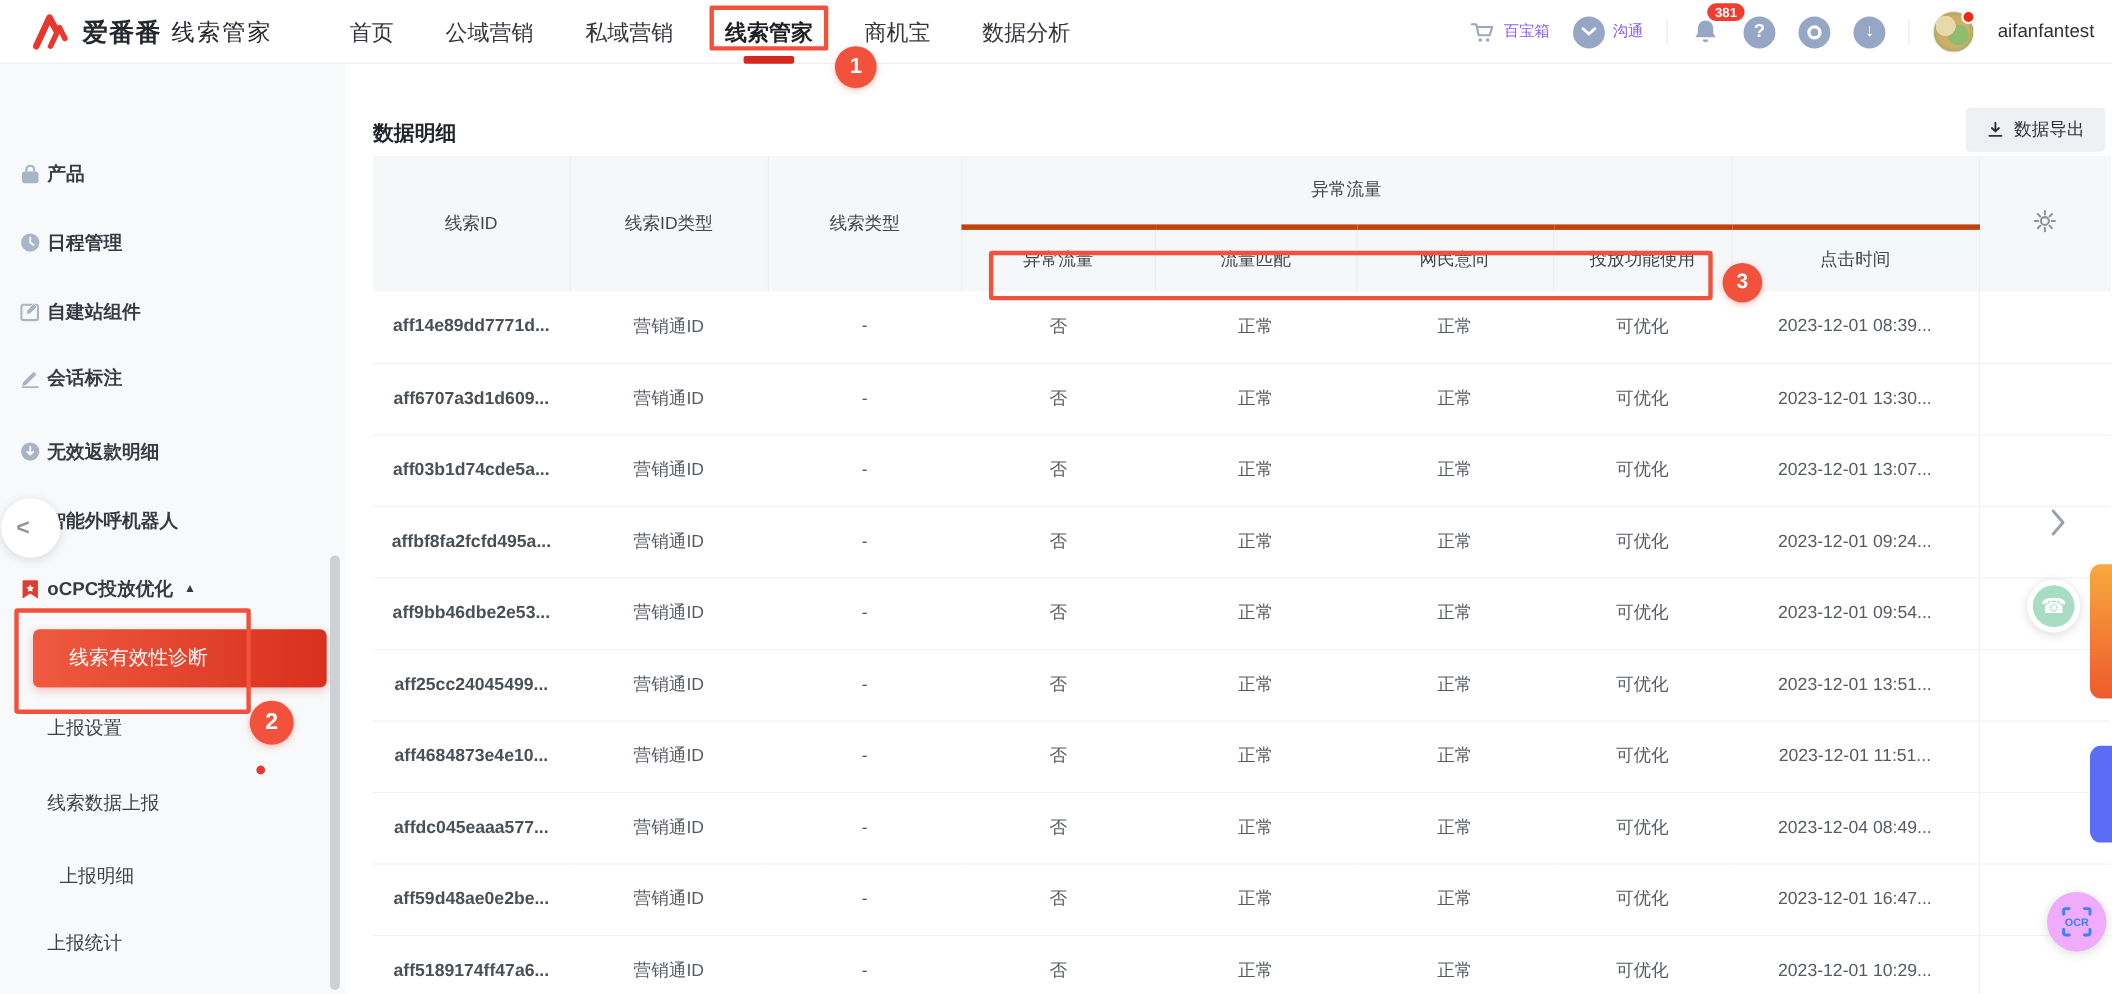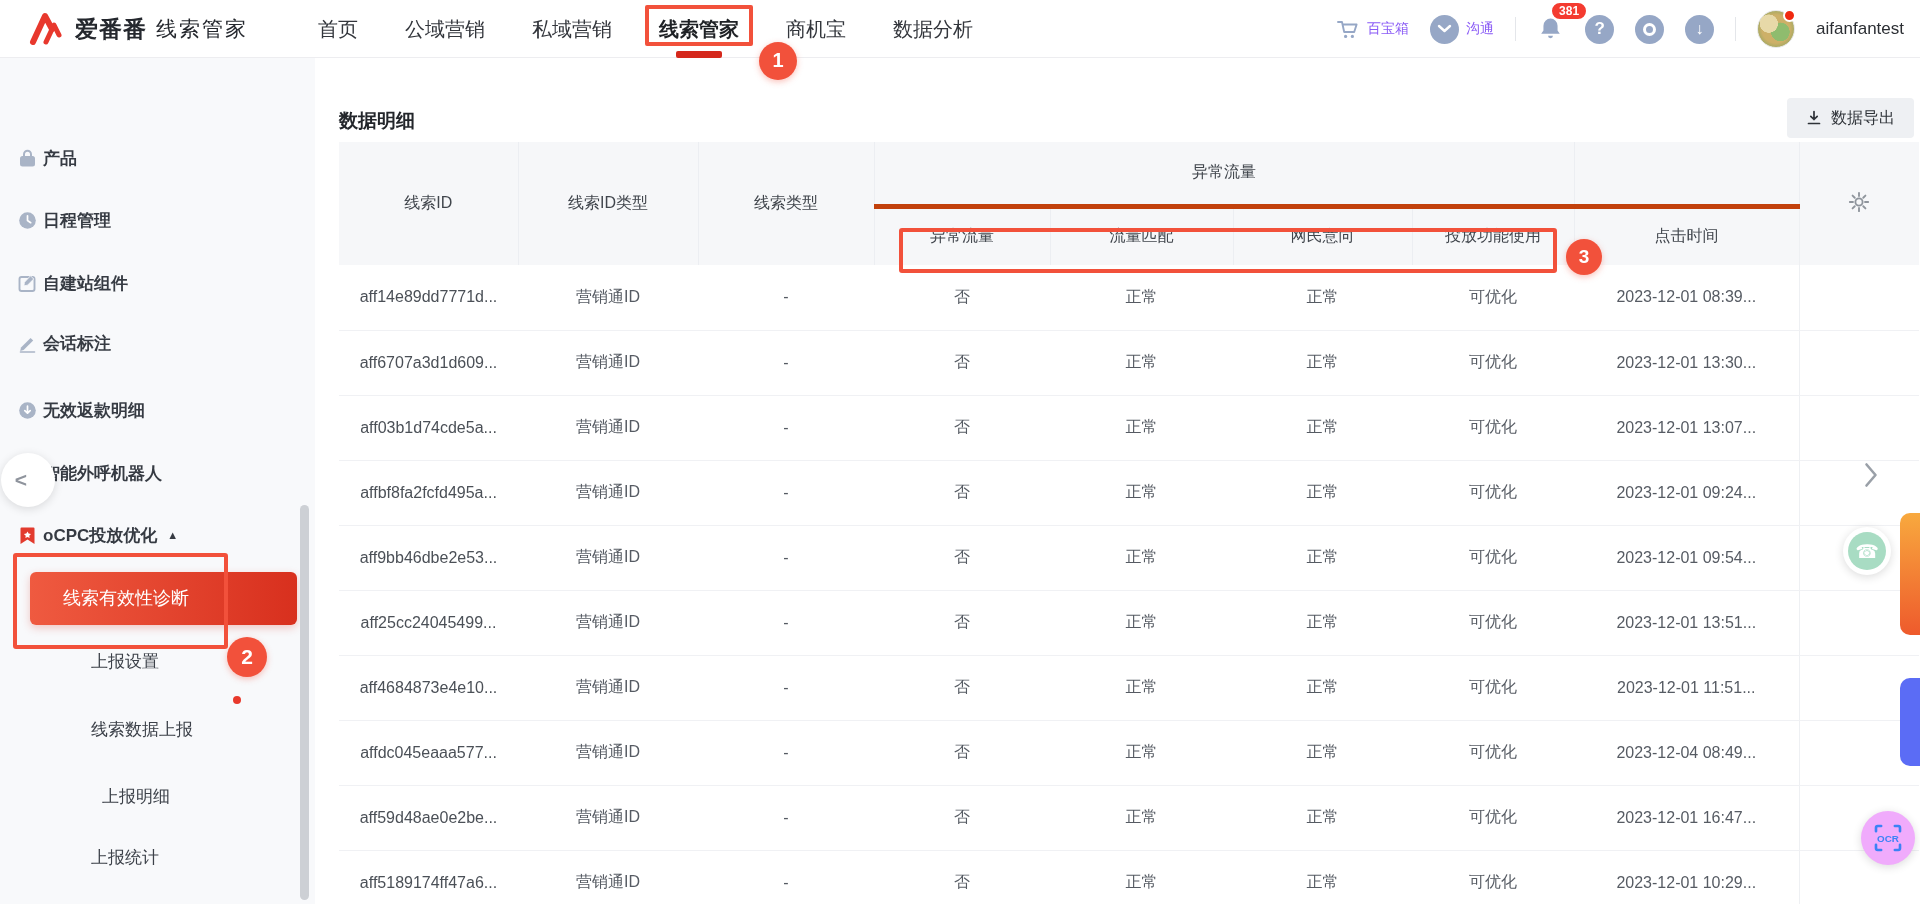--- a/index.html
+++ b/index.html
@@ -50,21 +50,21 @@
 
   
   .sidebar { position:absolute; left:0; top:58px; width:315px; bottom:0; background:#f8f9fb; overflow:hidden; }
   .sb-item { position:absolute; left:0; height:40px; display:flex; align-items:center; gap:5px;
     padding-left:17px; cursor:pointer; font-size:17px; font-weight:600; color:#363b43; width:100%; }
   .sb-item .sb-icon { width:21px; height:21px; flex:0 0 21px; }
   .sb-item .arrow { font-size:11px; color:#363b43; margin-left:5px; }
   .sb-partial { position:absolute; left:0; top:26px; height:20px; width:100%; overflow:hidden; }
   .sb-partial .inner { margin-top:-14px; display:flex; align-items:center; gap:13px; padding-left:17px;
     color:#b9c0cc; font-size:17px; font-weight:bold; letter-spacing:3px; }
-  .sub-item { position:absolute; left:0; width:100%; height:40px; line-height:40px; padding-left:91px;
+  .sub-item { position:absolute; left:0; width:100%; height:40px; line-height:40px; padding-left:43px;
     font-size:17px; color:#3c4149; cursor:pointer; }
   .sub-active { position:absolute; left:30px; top:514px; width:267px; height:53px; border-radius:6px;
     background:linear-gradient(90deg,#ef5a40,#d8301e); color:#fff; font-size:18px; line-height:53px;
     padding-left:33px; cursor:pointer; box-shadow:0 3px 8px rgba(216,48,30,.25); }
   .ann-box-2 { position:absolute; left:13px; top:495px; width:215px; height:96px;
     border:4px solid #f2513b; border-radius:3px; z-index:6; pointer-events:none; }
   .badge-2 { position:absolute; left:227px; top:579px; width:40px; height:40px; font-size:21px; z-index:7; }
   .dot-2 { position:absolute; left:233px; top:638px; width:8px; height:8px; background:#e8392c; border-radius:50%; }
   .collapse-btn { position:absolute; left:1px; top:395px; width:54px; height:54px; border-radius:50%;
     background:#fff; box-shadow:0 2px 10px rgba(0,0,0,.13); z-index:5; cursor:pointer;
@@ -81,21 +81,21 @@
 
   table.data { position:absolute; left:24px; top:84px; width:1580px; border-collapse:collapse; table-layout:fixed; }
   table.data th { background:#f6f7f9; font-weight:500; font-size:16px; color:#41464d;
     border-right:1px solid #eceef2; text-align:center; }
   table.data th:last-child { border-right:none; }
   tr.h1 th { height:64px; }
   tr.h2 th { height:59px; border-top:5px solid #c2410c; }
   th.span2 { height:123px; }
   td { height:65px; text-align:center; font-size:16px; color:#565b63; border-bottom:1px solid #f0f1f4;
     overflow:hidden; white-space:nowrap; }
-  td.id-cell { color:#4b5057; }
+  td.id-cell { color:#4b5057;font-weight:bold; }
   td.gear-col, th.gear-col { border-left:1px solid #eef0f3; }
   .gear-btn { display:inline-block; cursor:pointer; }
 
   .ann-box-3 { position:absolute; left:584px; top:170px; width:658px; height:45px;
     border:4px solid #f2513b; border-radius:3px; z-index:5; pointer-events:none; }
   .badge-3 { position:absolute; left:1251px; top:181px; width:36px; height:36px; font-size:19px; z-index:6; }
 
   .expand-arrow { position:absolute; left:1545px; top:400px; cursor:pointer; padding:4px; }
   .phone-widget { position:absolute; left:1528px; top:469px; width:48px; height:48px; background:#fff;
     border-radius:50%; box-shadow:0 2px 10px rgba(0,0,0,.14); display:flex; align-items:center;

